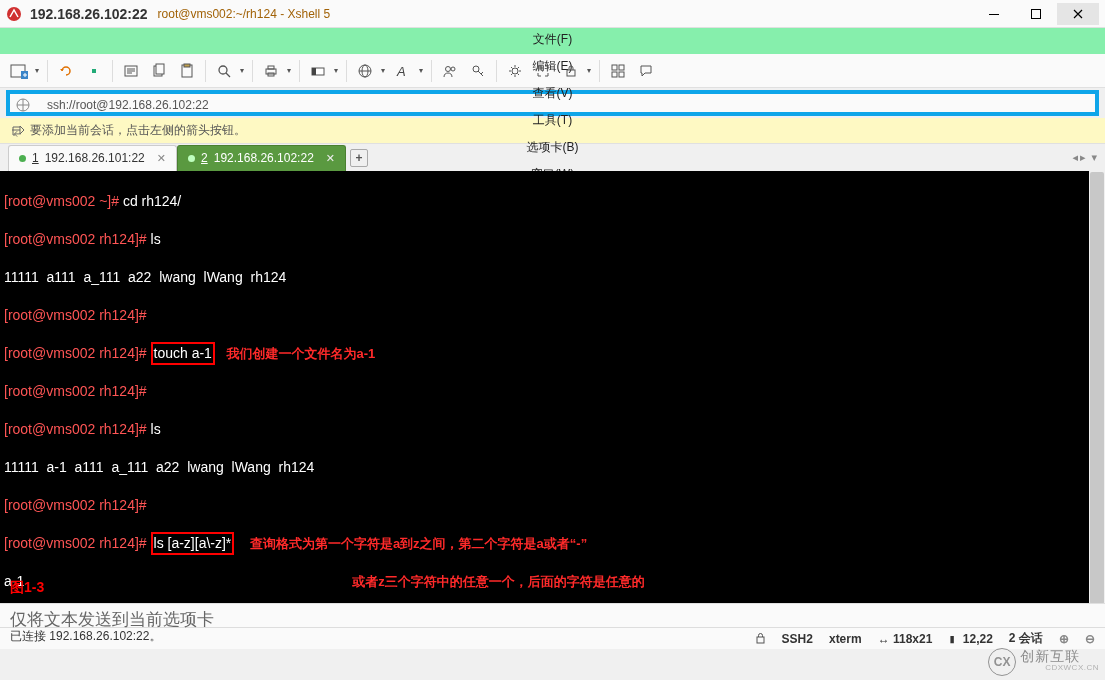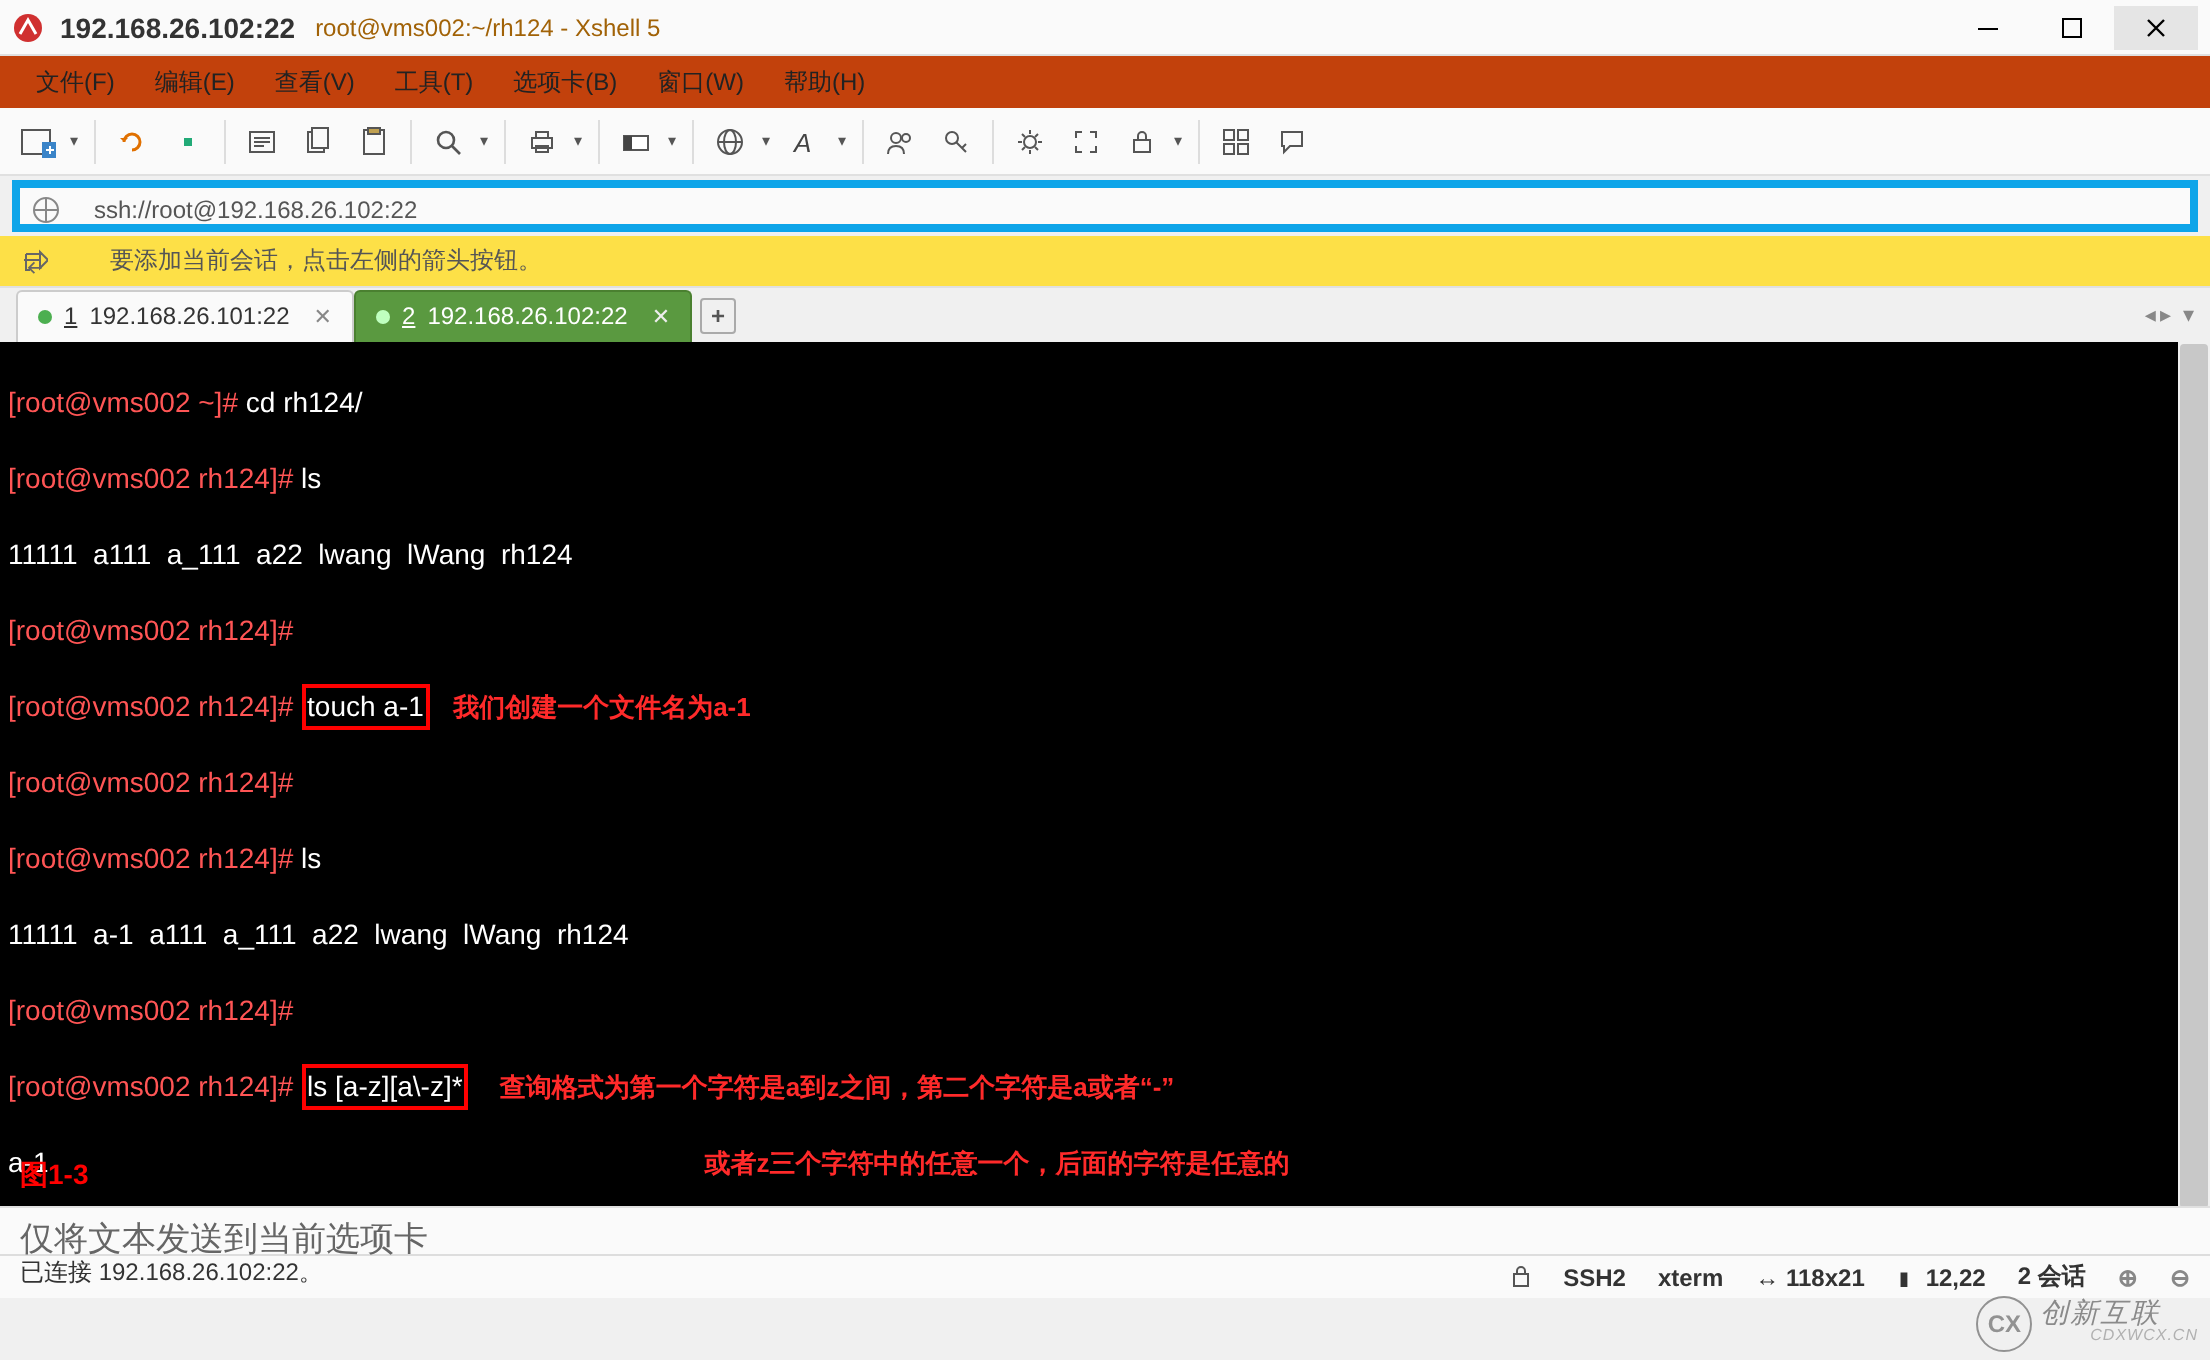--- a/index.html
+++ b/index.html
@@ -8,35 +8,35 @@
   
   .titlebar { height: 28px; background: #fafafa; display: flex; align-items: center; padding: 0 6px; border-bottom: 1px solid #e0e0e0; }
   .titlebar .app-icon { width: 16px; height: 16px; margin-right: 8px; }
   .titlebar .title-main { font-weight: bold; font-size: 14px; color: #333; }
   .titlebar .title-sub { color: #a16207; margin-left: 10px; font-size: 12px; }
   .win-controls { margin-left: auto; display: flex; }
   .win-btn { width: 42px; height: 22px; display: flex; align-items: center; justify-content: center; color: #333; }
   .win-btn.close { background: #e5e5e5; }
 
   
-  .menubar { height: 26px; display: flex; align-items: center; padding: 0 10px; gap: 4px; background: #c2410c; }
+  .menubar { height: 26px; display: flex; align-items: center; padding: 0 10px; gap: 4px; background: #86efac; flex-direction: column; }
   .menu-item { padding: 3px 8px; color: #222; font-size: 12px; cursor: default; }
 
   
   .toolbar { height: 34px; background: #fafafa; display: flex; align-items: center; padding: 0 6px; gap: 2px; border-bottom: 1px solid #e0e0e0; }
   .tb-btn { width: 26px; height: 26px; display: flex; align-items: center; justify-content: center; color: #444; border-radius: 2px; }
   .tb-sep { width: 1px; height: 22px; background: #ddd; margin: 0 3px; }
   .tb-drop { font-size: 8px; color: #555; margin-left: -2px; width: 10px; height: 26px; display: flex; align-items: center; justify-content: center; }
 
   
   .urlbar { height: 26px; background: #fafafa; border: 4px solid #0ea5e9; margin: 2px 6px; display: flex; align-items: flex-end; padding: 0 6px; color: #555; font-size: 12px; gap: 11px; }
   .urlbar .earth-icon { margin-right: 6px; }
 
   
-  .hintbar { height: 26px; background: #fde047; display: flex; align-items: center; padding: 0 10px; color: #555; font-size: 12px; border-bottom: 1px solid #e0e0e0; gap: 25px; }
+  .hintbar { height: 26px; background: #fef9c3; display: flex; align-items: center; padding: 0 10px; color: #555; font-size: 12px; border-bottom: 1px solid #e0e0e0; }
   .hintbar .arrow-icon { margin-right: 6px; }
 
   
   .tabbar { height: 27px; display: flex; align-items: center; padding: 0 8px; position: relative; }
   .tabbar-nav { margin-left: auto; display: flex; align-items: center; gap: 2px; color: #888; font-size: 11px; }
   .tab { display: flex; align-items: center; height: 26px; padding: 0 10px; border: 1px solid #ccc; border-bottom: none; background: #fafafa; border-radius: 3px 3px 0 0; margin-right: 0px; font-size: 12px; color: #333; gap: 6px; }
   .tab.active { background: #5a9940; color: #fff; border-color: #4a8030; }
   .tab .dot { width: 7px; height: 7px; border-radius: 50%; background: #4caf50; }
   .tab.active .dot { background: #bfffbf; }
   .tab .num { text-decoration: underline; }
@@ -57,21 +57,21 @@
   
   .sendbar { height: 24px; background: #fafafa; border-top: 1px solid #e0e0e0; color: #666; font-size: 17px; padding: 4px 10px; }
 
   
   .statusbar { height: 22px; background: #fafafa; border-top: 1px solid #ddd; display: flex; padding: 0 10px; color: #333; font-size: 12px; }
   .status-right { margin-left: auto; display: flex; align-items: center; gap: 16px; font-weight: bold; }
 
   
   .watermark { position: absolute; right: 6px; bottom: 4px; display: flex; align-items: center; color: #808080; opacity: 0.9; font-size: 12px; }
   .watermark .wm-logo { width: 28px; height: 28px; border: 1.5px solid #888; border-radius: 50%; display: flex; align-items: center; justify-content: center; font-weight: bold; color: #888; margin-right: 4px; position: relative; }
-  .watermark .wm-text { line-height: 12px; font-style: italic; }
+  .watermark .wm-text { line-height: 12px; }
   .watermark .wm-zh { font-size: 14px; letter-spacing: 1px; }
   .watermark .wm-py { font-size: 8px; color: #aaa; letter-spacing: 0.5px; margin-left: 25px; }
 
   svg { display: block; }
 </style>
 </head>
 <body>
 
 <div class="titlebar">
   <span class="app-icon">

